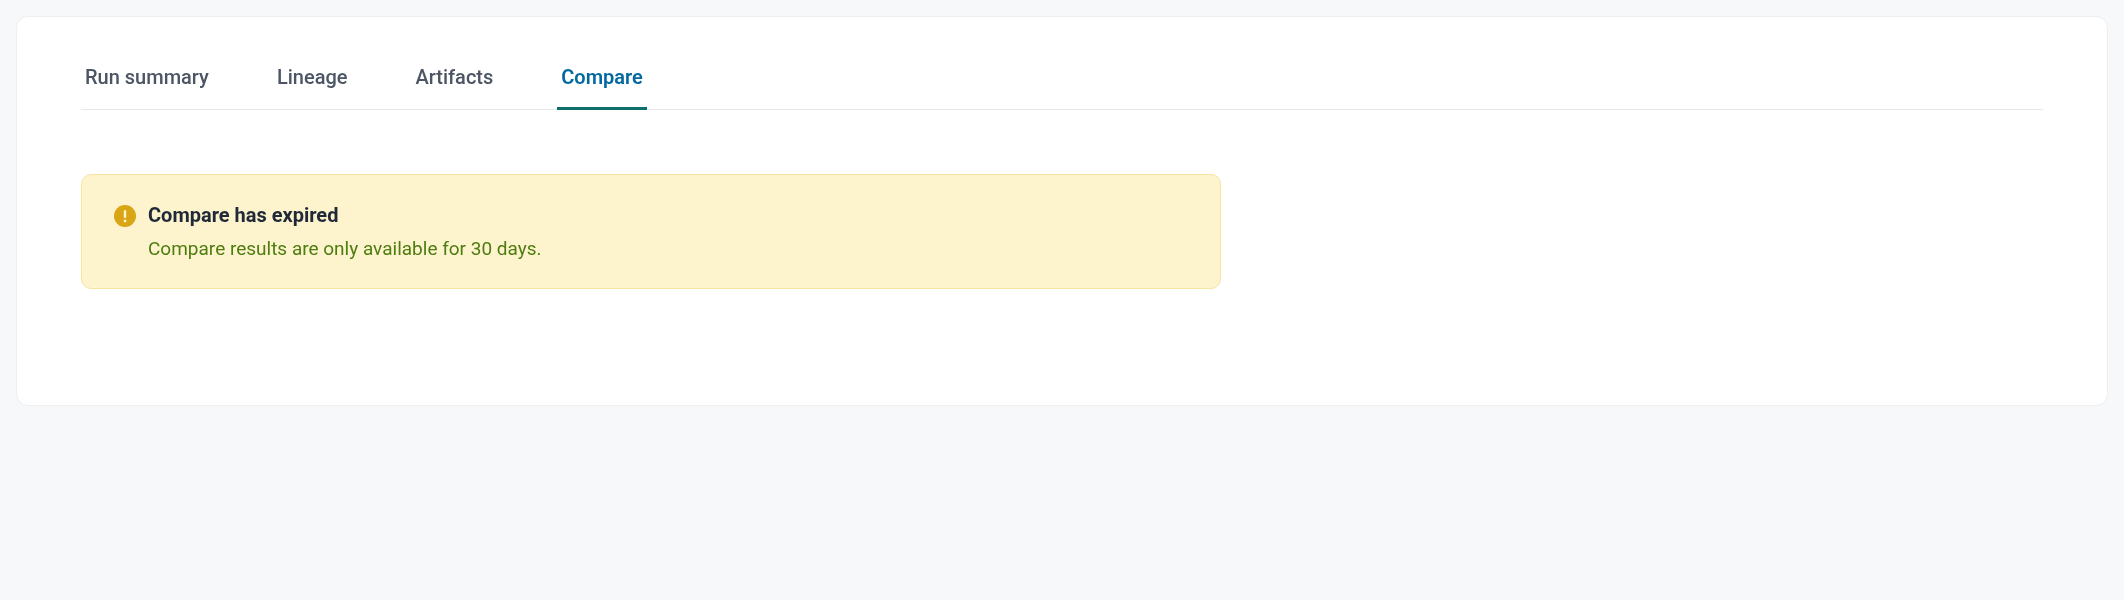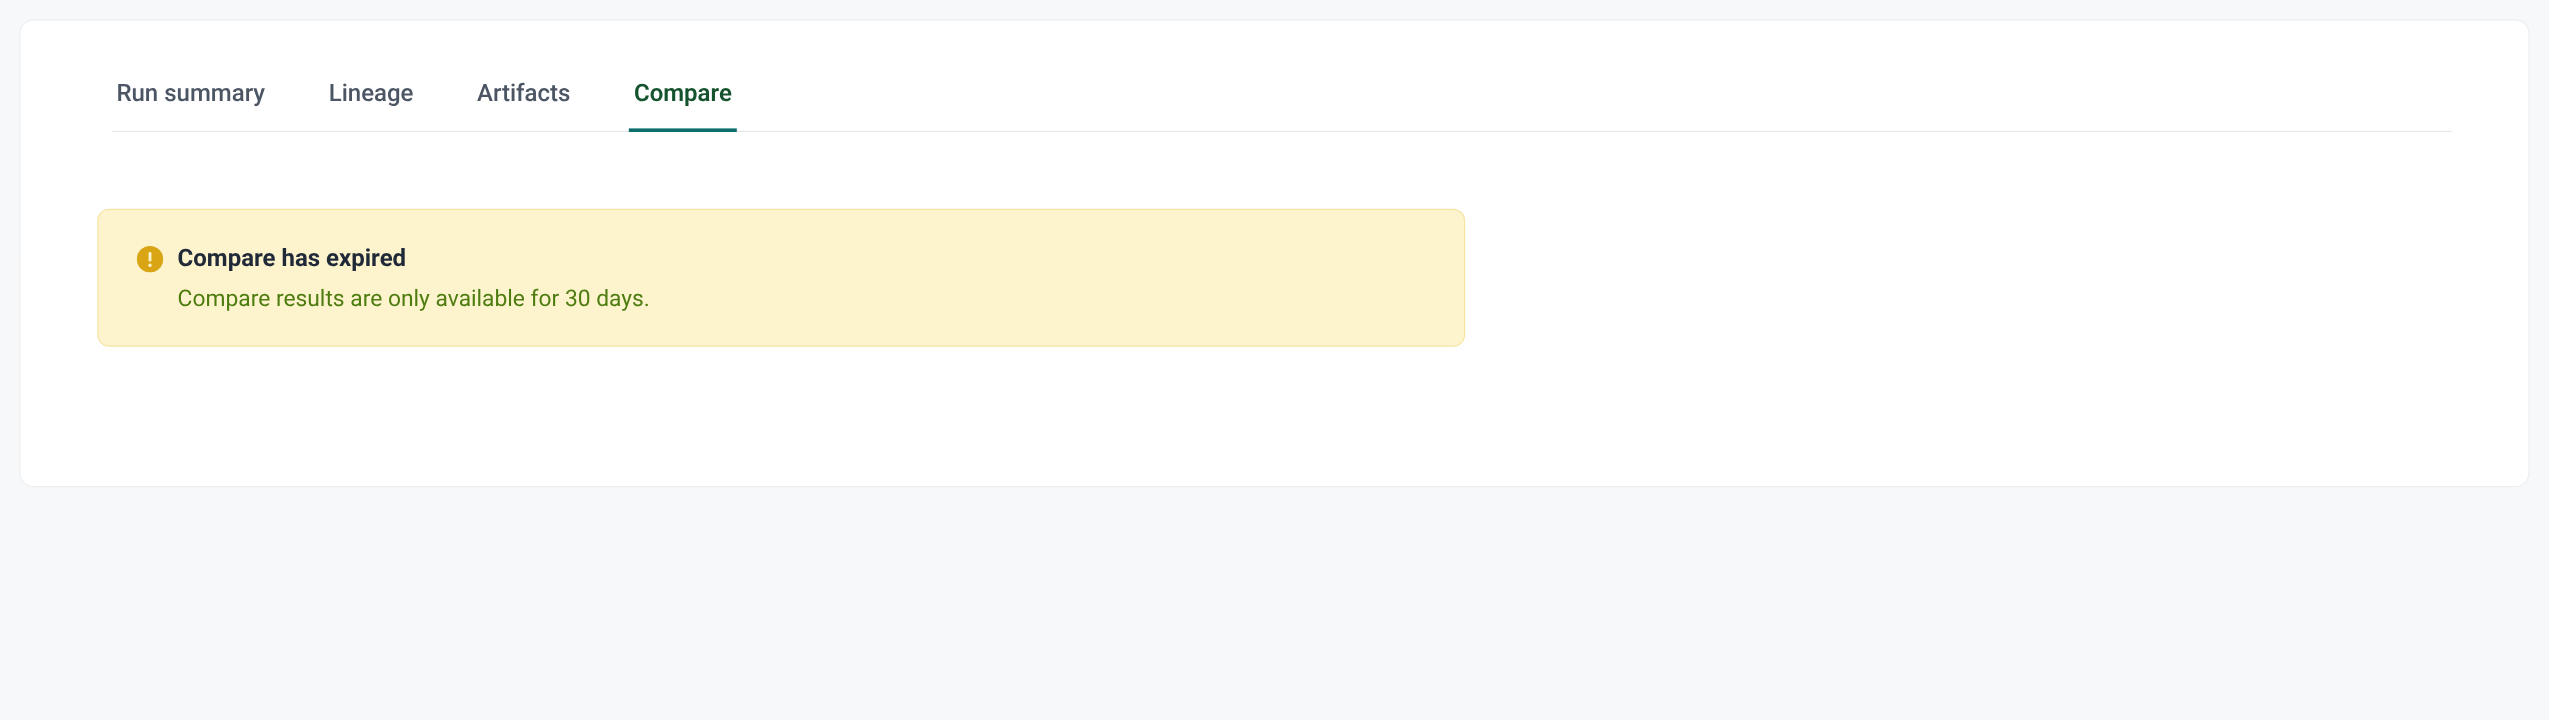--- a/index.html
+++ b/index.html
@@ -14,36 +14,35 @@
     }
     .card {
       background-color: #ffffff;
       border: 1px solid #eceeef;
       border-radius: 12px;
       padding: 48px 64px;
       min-height: 390px;
     }
     .tabs {
       display: flex;
-      gap: 45px;
+      gap: 60px;
       border-bottom: 1px solid #e5e7eb;
       margin-bottom: 64px;
-      margin-left: 12px;
     }
     .tab {
       padding: 0 4px 18px 4px;
       font-size: 20px;
       color: #4b5563;
       cursor: pointer;
       border-bottom: 3px solid transparent;
       margin-bottom: -1px;
       font-weight: 500;
     }
     .tab.active {
-      color: #14532d;
+      color: #0369a1;
       font-weight: 600;
       border-bottom-color: #0d6e6e;
     }
     .alert {
       background-color: #fdf3cd;
       border: 1px solid #f6e4a3;
       border-radius: 10px;
       padding: 28px 32px;
       display: flex;
       gap: 12px;

